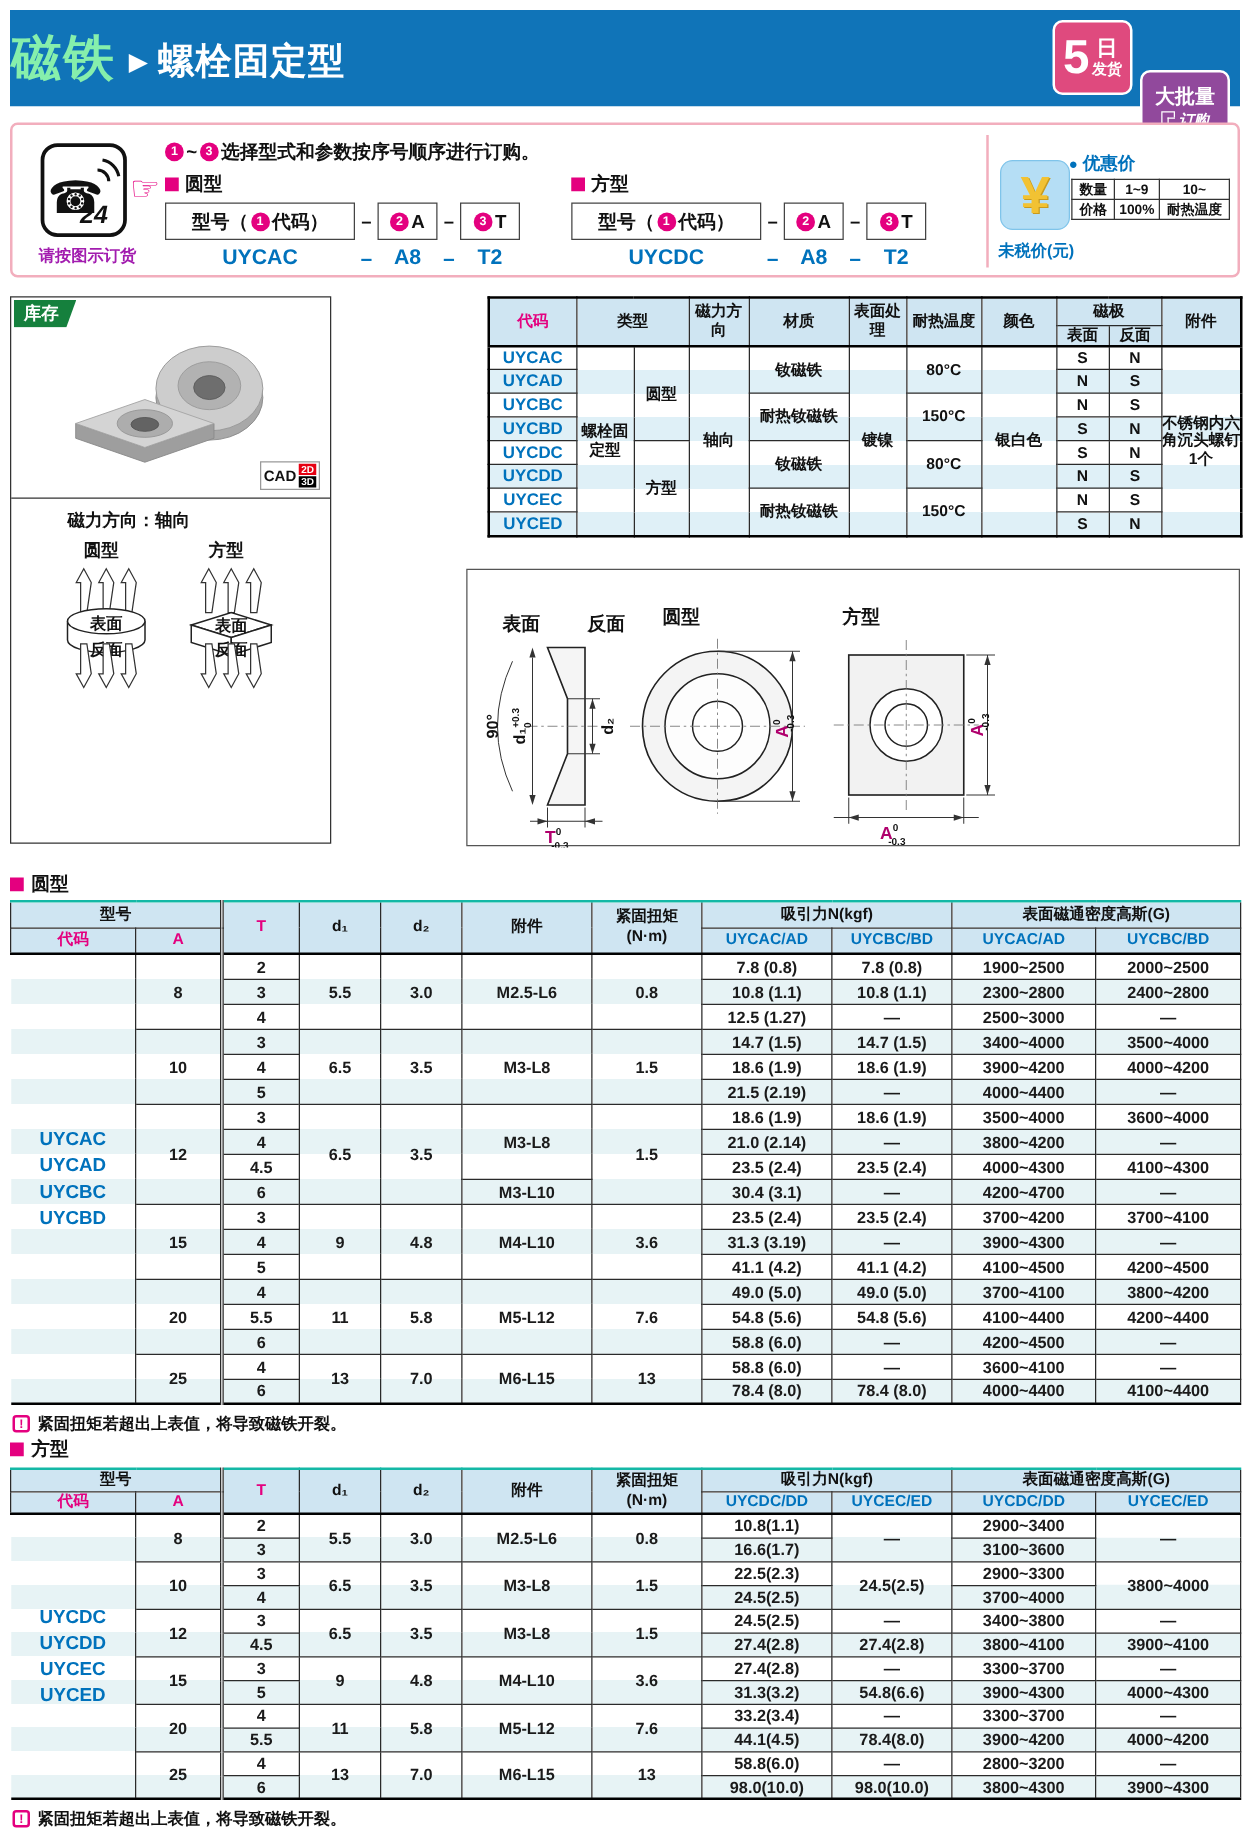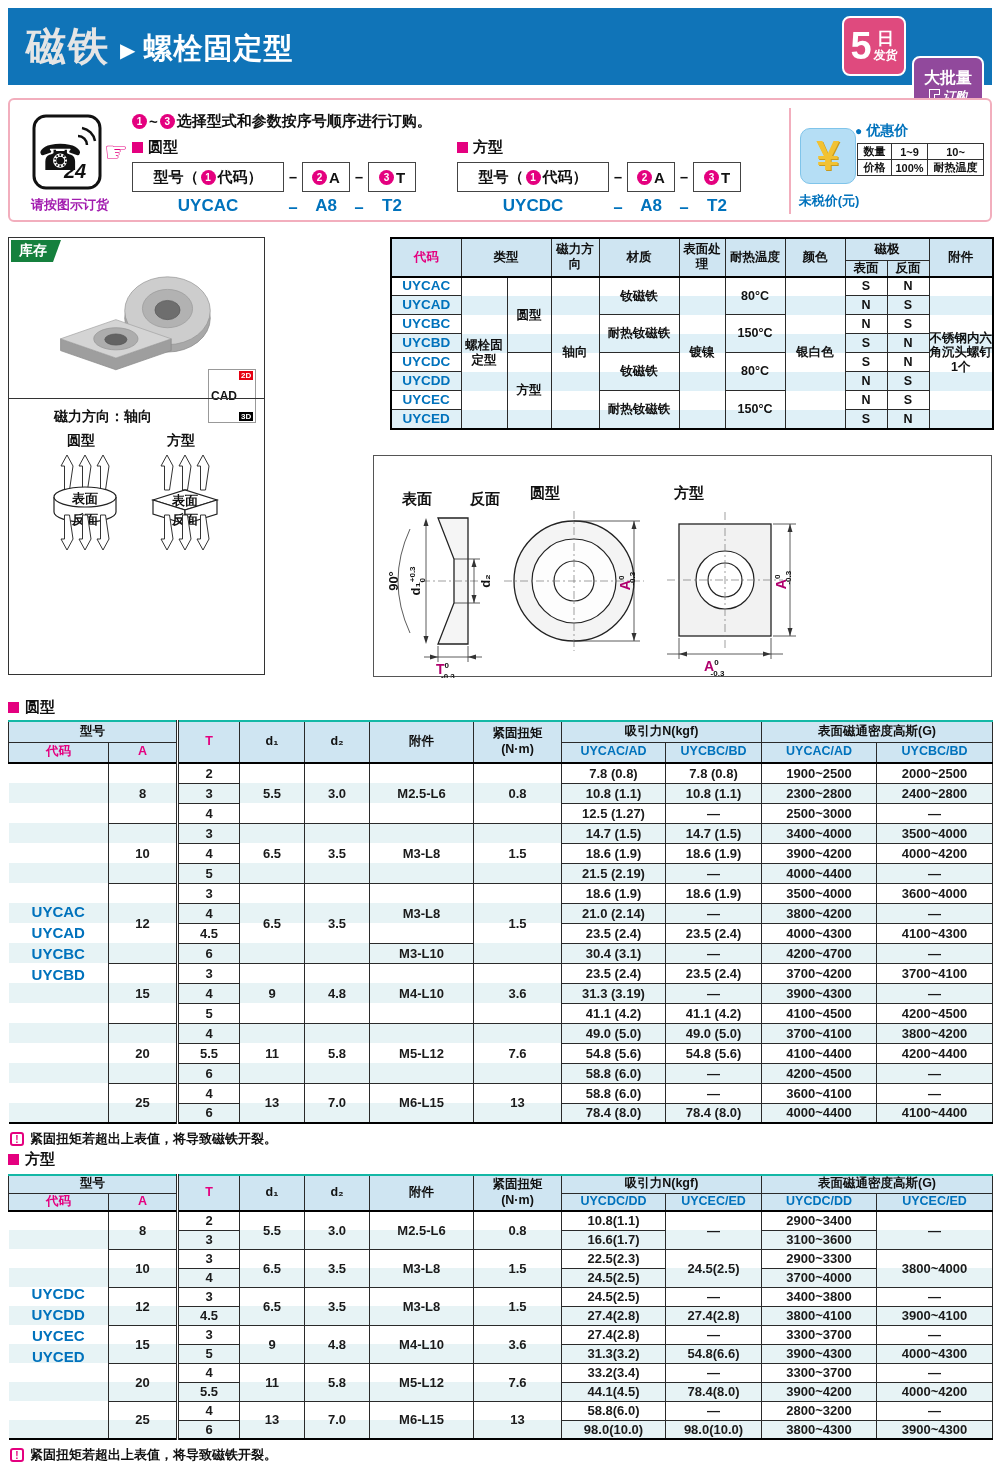--- a/index.html
+++ b/index.html
@@ -1,21 +1,21 @@
 <!DOCTYPE html>
 <html><head>
 <meta charset="utf-8">
 <style>
   * { margin:0; padding:0; box-sizing:border-box; }
   body { background:#fff; font-family:"Liberation Sans","DejaVu Sans",sans-serif; }
   .page { position:relative; width:1000px; height:1476px; background:#fff; overflow:hidden; }
 
   
   .banner { position:absolute; left:8px; top:8px; width:984px; height:77px; background:#1074b8; display:flex; align-items:center; }
-  .banner-title { color:#e5e5e5; font-weight:700; font-size:40px; margin-left:18px; letter-spacing:2px; }
+  .banner-title { color:#86efac; font-weight:700; font-size:40px; margin-left:1px; letter-spacing:2px; }
   .banner-arrow { color:#fff; font-size:20px; margin:6px 8px 0 10px; }
   .banner-sub { color:#fff; font-weight:700; font-size:29px; margin-top:4px; letter-spacing:1px; }
   .badges { position:absolute; right:8px; top:8px; display:flex; gap:6px; }
   .badge { border:2px solid #fff; border-radius:8px; height:60px; color:#fff; font-weight:700; }
   .badge-days { width:64px; background:#df4a7e; display:flex; align-items:center; justify-content:center; }
   .badge-days .num { font-size:38px; line-height:1; }
   .badge-days .col { display:flex; flex-direction:column; align-items:center; margin-left:2px; }
   .badge-days .day { font-size:17px; line-height:1.1; }
   .badge-days .ship { font-size:12px; line-height:1.1; }
   .badge-bulk { width:72px; background:#91499c; display:flex; flex-direction:column; align-items:center; justify-content:center;margin-top:40px; }
@@ -52,21 +52,21 @@
   .price-table td { border:1px solid #333; height:16px; font-size:11px; font-weight:700; color:#111; text-align:center; background:#fff; padding:0 2px; }
 
   
   .stockbox { position:absolute; left:8px; top:237px; width:257px; height:438px; border:1.5px solid #333; background:#fff; }
   .stock-badge { position:absolute; left:2px; top:2px; background:#15803d; color:#fff; font-weight:700; font-size:14px; padding:2px 14px 2px 8px; clip-path:polygon(0 0,100% 0,calc(100% - 8px) 100%,0 100%); }
   .stock-divider { position:absolute; left:0; top:160px; width:100%; border-top:1.5px solid #333; }
   .cad-logo { position:absolute; left:199px; top:131px; display:flex; align-items:center; border:1px solid #999; background:#fff; padding:1px 2px; gap:2px; }
   .cad-txt { font-weight:700; font-size:12px; color:#111; }
   .cad-stack { display:flex; flex-direction:column; gap:1px; }
   .cad-2d { background:#e60012; color:#fff; font-size:8px; font-weight:700; padding:0 2px; line-height:1.15; }
-  .cad-3d { background:#000000; color:#fff; font-size:8px; font-weight:700; padding:0 2px; line-height:1.15;margin-top:31px; }
+  .cad-3d { background:#000000; color:#fff; font-size:8px; font-weight:700; padding:0 2px; line-height:1.15; }
   .dir-title { position:absolute; left:45px; top:170px; font-weight:700; font-size:14px; color:#111; }
   .dir-label-round { position:absolute; left:58px; top:194px; font-weight:700; font-size:14px; color:#111; }
   .dir-label-square { position:absolute; left:158px; top:194px; font-weight:700; font-size:14px; color:#111; }
   .dirsvg1 { position:absolute; left:36px; top:212px; }
   .dirsvg2 { position:absolute; left:136px; top:212px; }
 
   
   .spec { position:absolute; left:390px; top:237px; border-collapse:collapse; table-layout:fixed; width:602px; }
   .spec th, .spec td { border:1px solid #2a2a2a; text-align:center; padding:0; overflow:hidden; }
   .spec { border:2px solid #000; }

